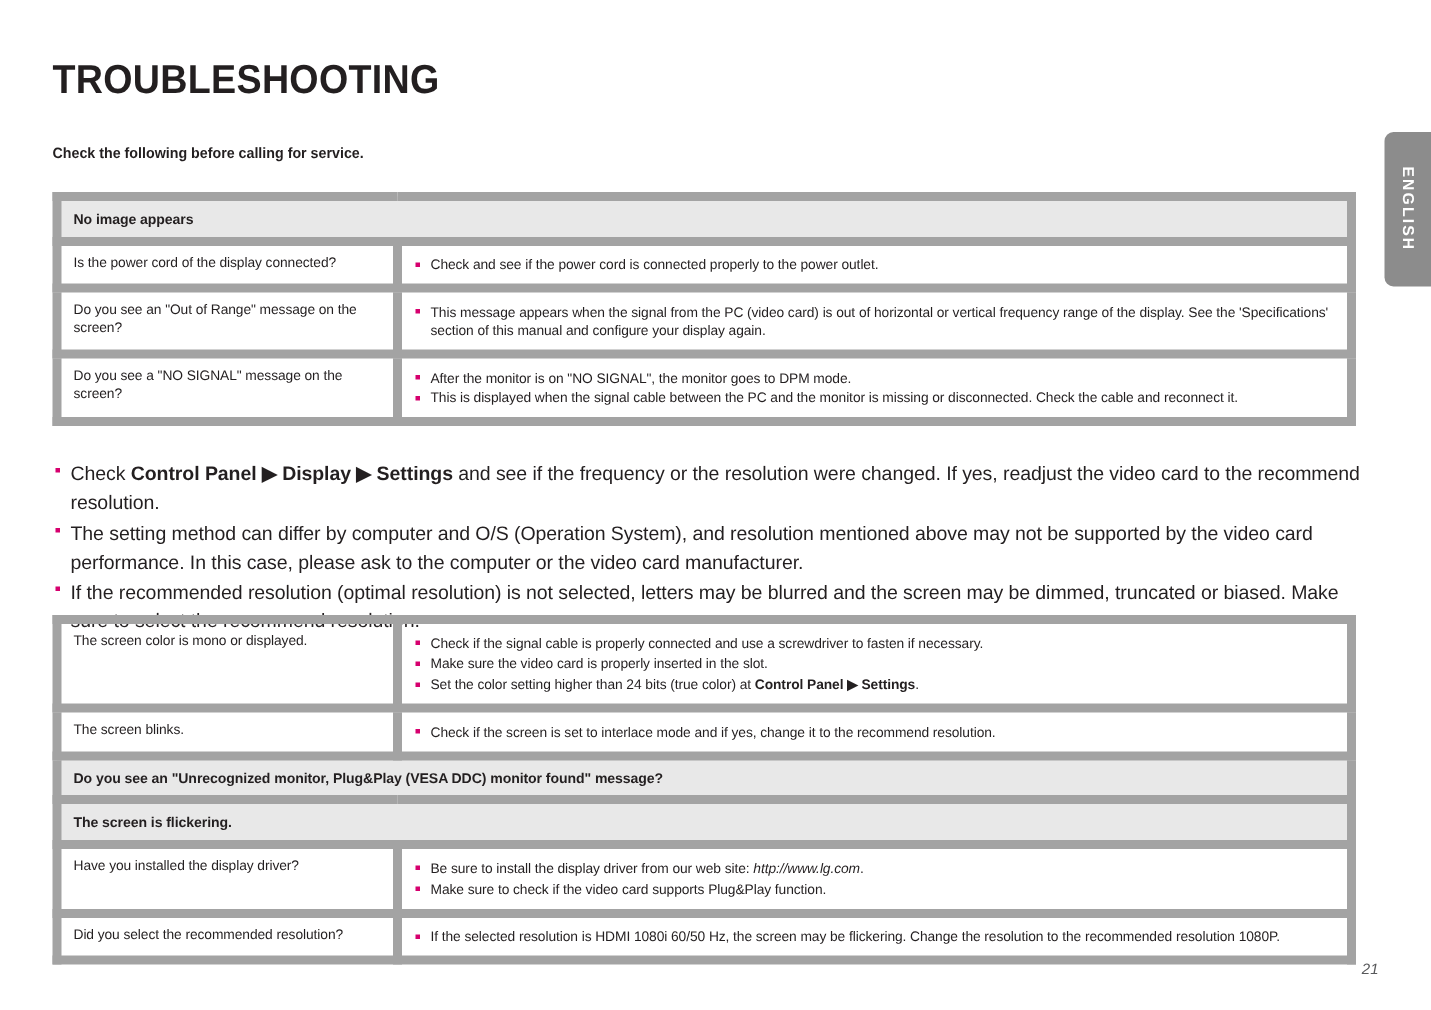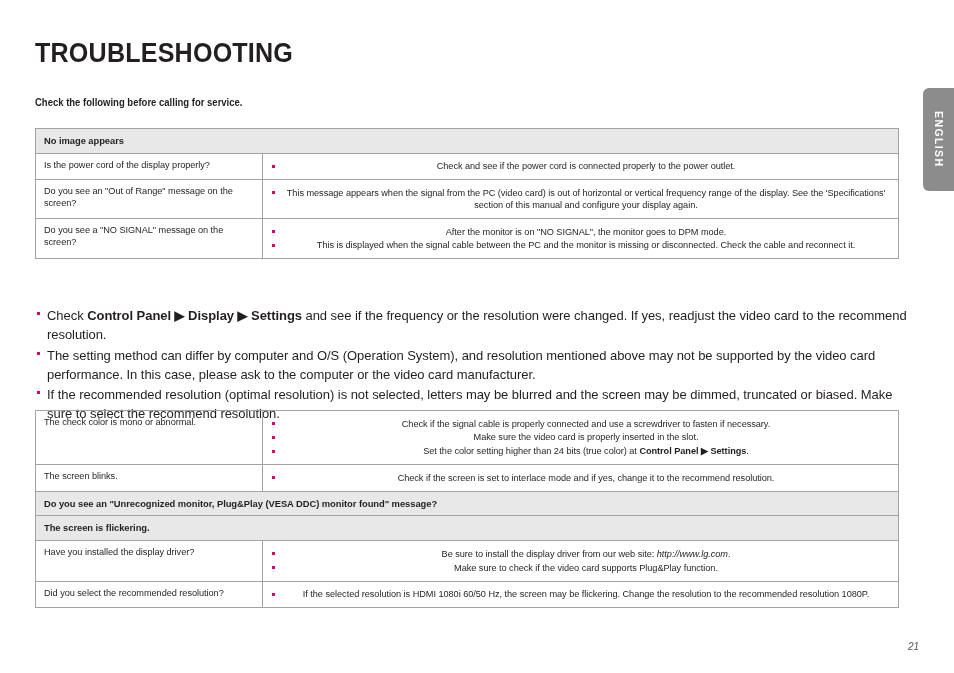--- a/index.html
+++ b/index.html
@@ -74,21 +74,21 @@
 
   
   .tbl {
     position: absolute;
     left: 35px;
     width: 863px;
     border-collapse: collapse;
     table-layout: fixed;
   }
   .tbl td {
-    border: 1px solid #a3a3a3;
+    border: 6px solid #a3a3a3;
     vertical-align: top;
     padding: 0;
   }
   .hdr-cell {
     background: #e8e8e8;
     font-weight: bold;
     font-size: 9.4px;
     padding: 6px 8px 6px 8px !important;
     line-height: 1.25;
     letter-spacing: -0.05px;
@@ -102,21 +102,20 @@
   .a-cell {
     font-size: 9.2px;
     padding: 5px 8px 5px 8px !important;
     line-height: 1.35;
     letter-spacing: -0.05px;
   }
   .a-cell ul {
     list-style: none;
     margin: 0;
     padding: 0;
-    text-align: center;
   }
   .a-cell li {
     position: relative;
     padding-left: 11px;
     margin: 1.5px 0;
   }
   .a-cell li::before {
     content: "";
     position: absolute;
     left: 1px;
@@ -200,21 +199,21 @@
   <table class="tbl" id="table-1" style="top:128px;">
     <colgroup>
         <col style="width:227px">
         <col style="width:636px">
       </colgroup>
     <tbody>
         <tr>
           <td class="hdr-cell" colspan="2">No image appears</td>
         </tr>
         <tr>
-          <td class="q-cell">Is the power cord of the display properly?</td>
+          <td class="q-cell">Is the power cord of the display connected?</td>
           <td class="a-cell">
             <ul>
               <li>Check and see if the power cord is connected properly to the power outlet.</li>
             </ul>
           </td>
         </tr>
         <tr>
           <td class="q-cell">Do you see an "Out of Range" message on the screen?</td>
           <td class="a-cell">
             <ul>
@@ -242,21 +241,21 @@
       </ul>
   </div>
 
   <table class="tbl" id="table-2" style="top:410px;">
     <colgroup>
         <col style="width:227px">
         <col style="width:636px">
       </colgroup>
     <tbody>
         <tr>
-          <td class="q-cell">The check color is mono or abnormal.</td>
+          <td class="q-cell">The screen color is mono or displayed.</td>
           <td class="a-cell">
             <ul>
               <li>Check if the signal cable is properly connected and use a screwdriver to fasten if necessary.</li>
               <li>Make sure the video card is properly inserted in the slot.</li>
               <li>Set the color setting higher than 24 bits (true color) at <b>Control Panel ▶ Settings</b>.</li>
             </ul>
           </td>
         </tr>
         <tr>
           <td class="q-cell">The screen blinks.</td>

